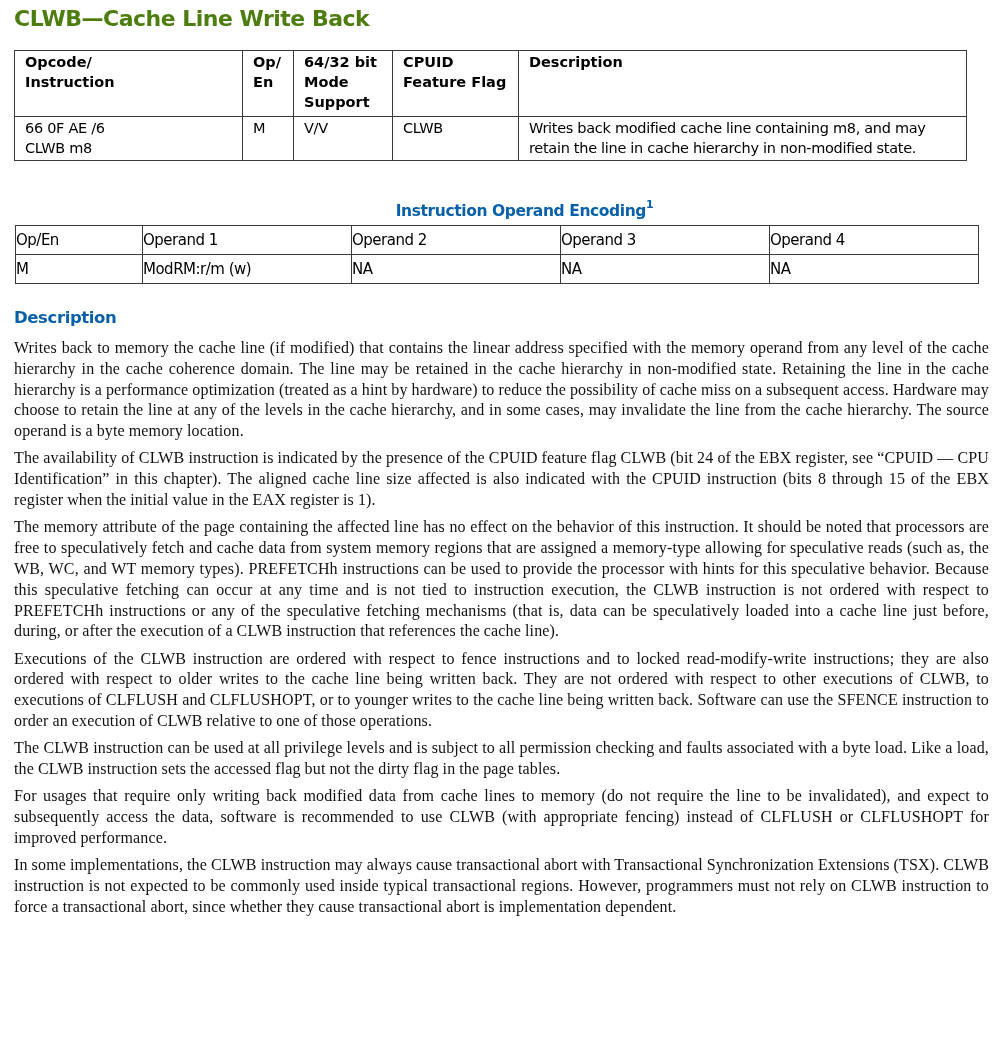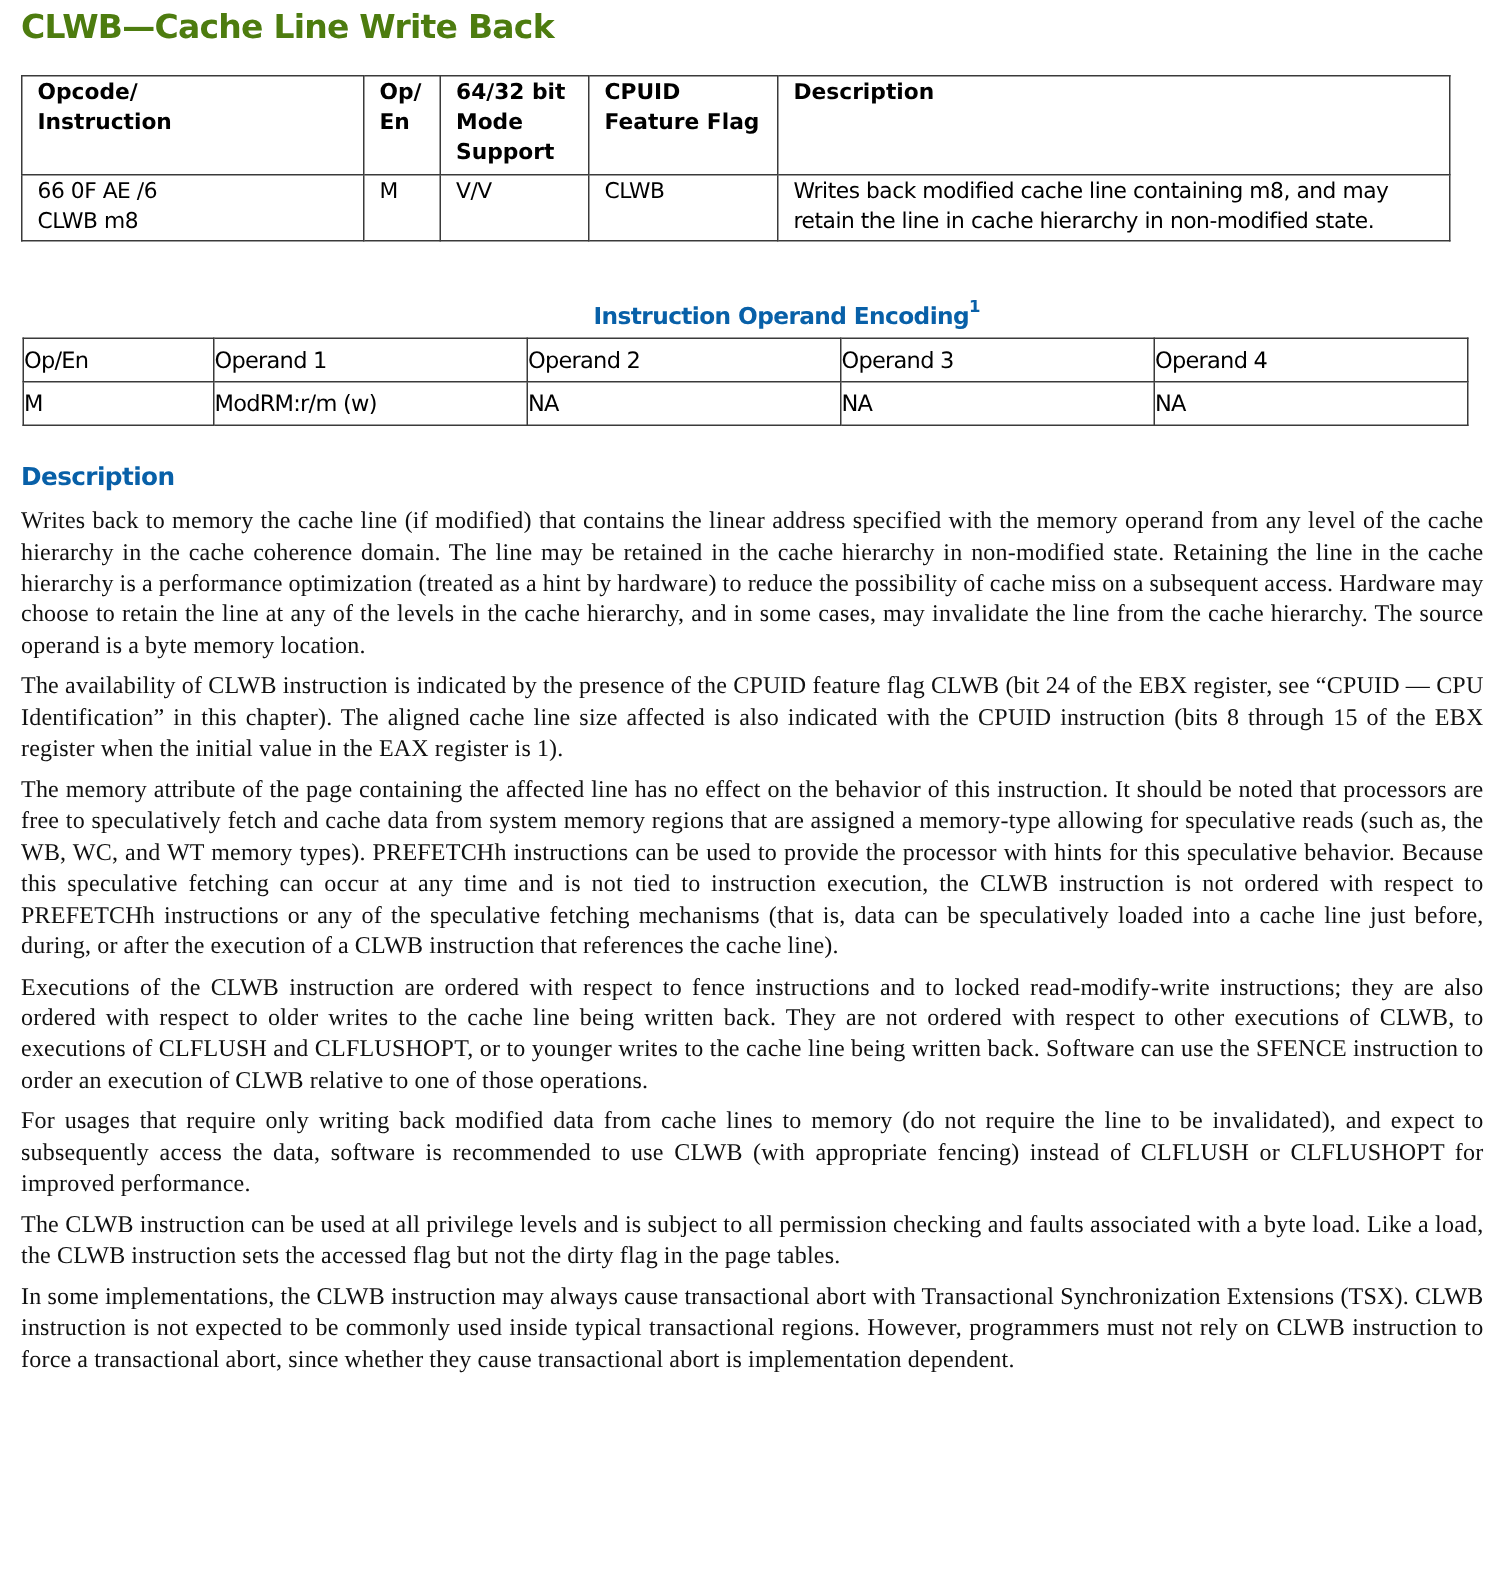--- a/index.html
+++ b/index.html
@@ -173,16 +173,16 @@
 </tbody>
   </table>
 
 <div class="desc-heading">Description</div>
 
 <div class="desc-body">
   <p>Writes back to memory the cache line (if modified) that contains the linear address specified with the memory operand from any level of the cache hierarchy in the cache coherence domain. The line may be retained in the cache hierarchy in non-modified state. Retaining the line in the cache hierarchy is a performance optimization (treated as a hint by hardware) to reduce the possibility of cache miss on a subsequent access. Hardware may choose to retain the line at any of the levels in the cache hierarchy, and in some cases, may invalidate the line from the cache hierarchy. The source operand is a byte memory location.</p>
   <p>The availability of CLWB instruction is indicated by the presence of the CPUID feature flag CLWB (bit 24 of the EBX register, see “CPUID — CPU Identification” in this chapter). The aligned cache line size affected is also indicated with the CPUID instruction (bits 8 through 15 of the EBX register when the initial value in the EAX register is 1).</p>
   <p>The memory attribute of the page containing the affected line has no effect on the behavior of this instruction. It should be noted that processors are free to speculatively fetch and cache data from system memory regions that are assigned a memory-type allowing for speculative reads (such as, the WB, WC, and WT memory types). PREFETCHh instructions can be used to provide the processor with hints for this speculative behavior. Because this speculative fetching can occur at any time and is not tied to instruction execution, the CLWB instruction is not ordered with respect to PREFETCHh instructions or any of the speculative fetching mechanisms (that is, data can be speculatively loaded into a cache line just before, during, or after the execution of a CLWB instruction that refer­ences the cache line).</p>
   <p>Executions of the CLWB instruction are ordered with respect to fence instructions and to locked read-modify-write instructions; they are also ordered with respect to older writes to the cache line being written back. They are not ordered with respect to other executions of CLWB, to executions of CLFLUSH and CLFLUSHOPT, or to younger writes to the cache line being written back. Software can use the SFENCE instruction to order an execution of CLWB relative to one of those operations.</p>
+  <p>The CLWB instruction can be used at all privilege levels and is subject to all permission checking and faults associ­ated with a byte load. Like a load, the CLWB instruction sets the accessed flag but not the dirty flag in the page tables.</p>
   <p>For usages that require only writing back modified data from cache lines to memory (do not require the line to be invalidated), and expect to subsequently access the data, software is recommended to use CLWB (with appropriate fencing) instead of CLFLUSH or CLFLUSHOPT for improved performance.</p>
-  <p>The CLWB instruction can be used at all privilege levels and is subject to all permission checking and faults associ­ated with a byte load. Like a load, the CLWB instruction sets the accessed flag but not the dirty flag in the page tables.</p>
   <p>In some implementations, the CLWB instruction may always cause transactional abort with Transactional Synchro­nization Extensions (TSX). CLWB instruction is not expected to be commonly used inside typical transactional regions. However, programmers must not rely on CLWB instruction to force a transactional abort, since whether they cause transactional abort is implementation dependent.</p>
 </div>
 
 </body></html>

